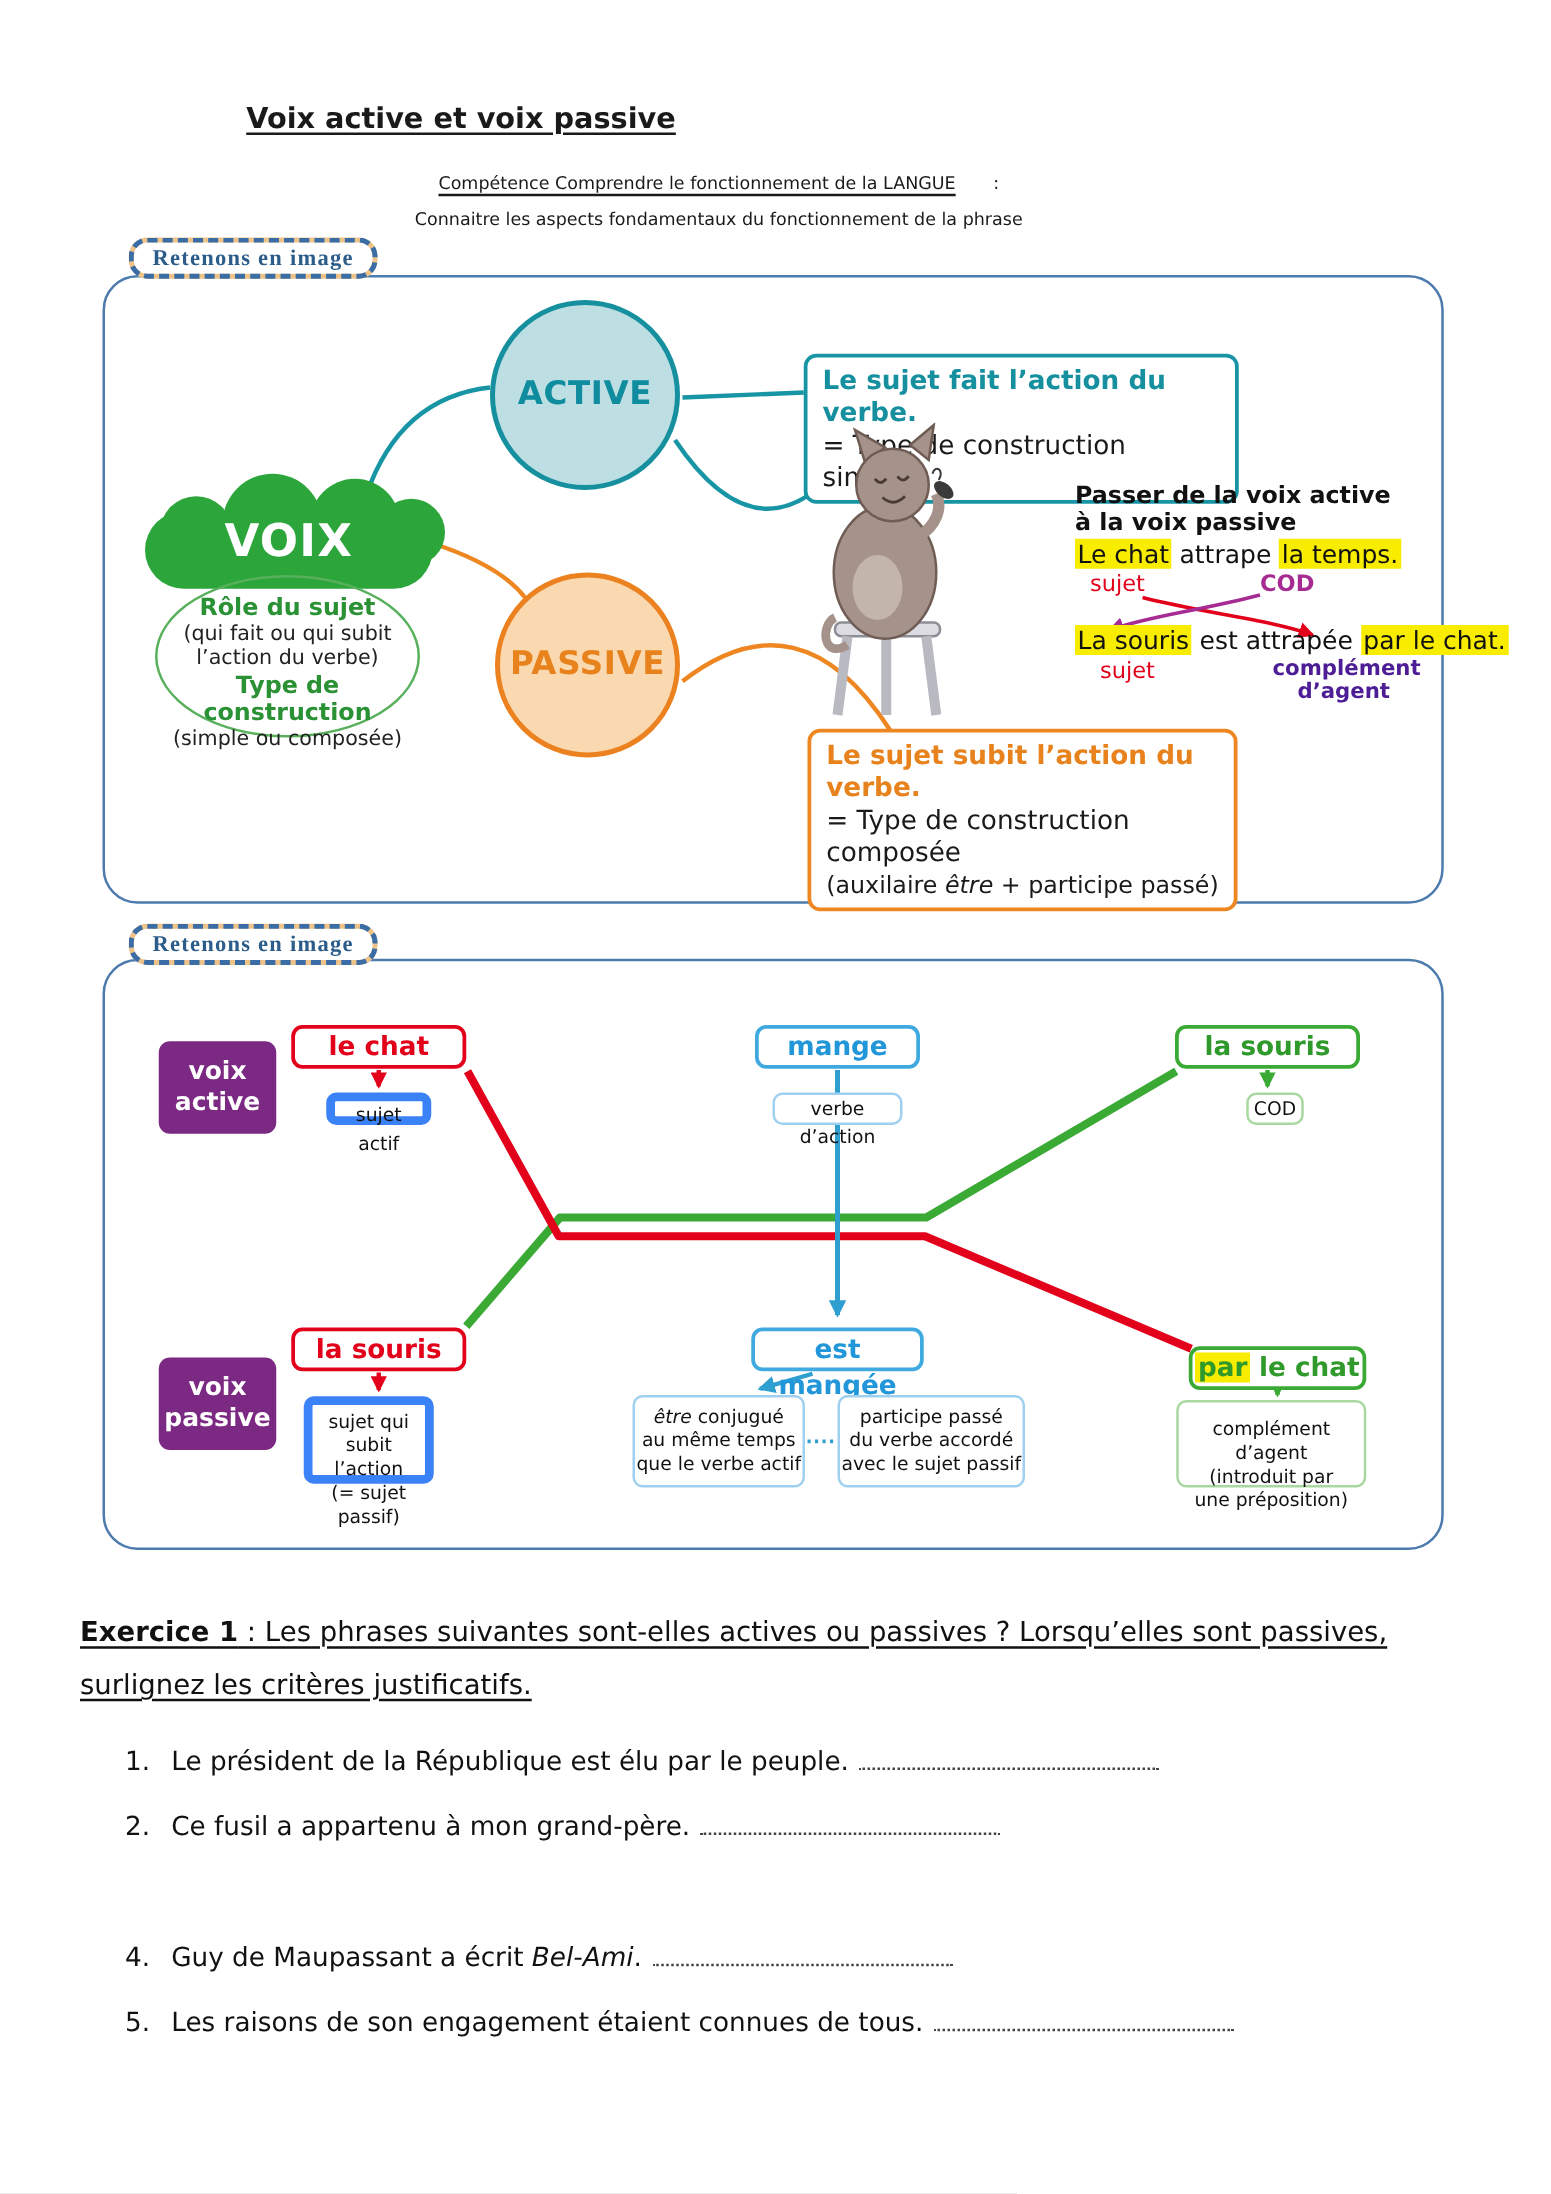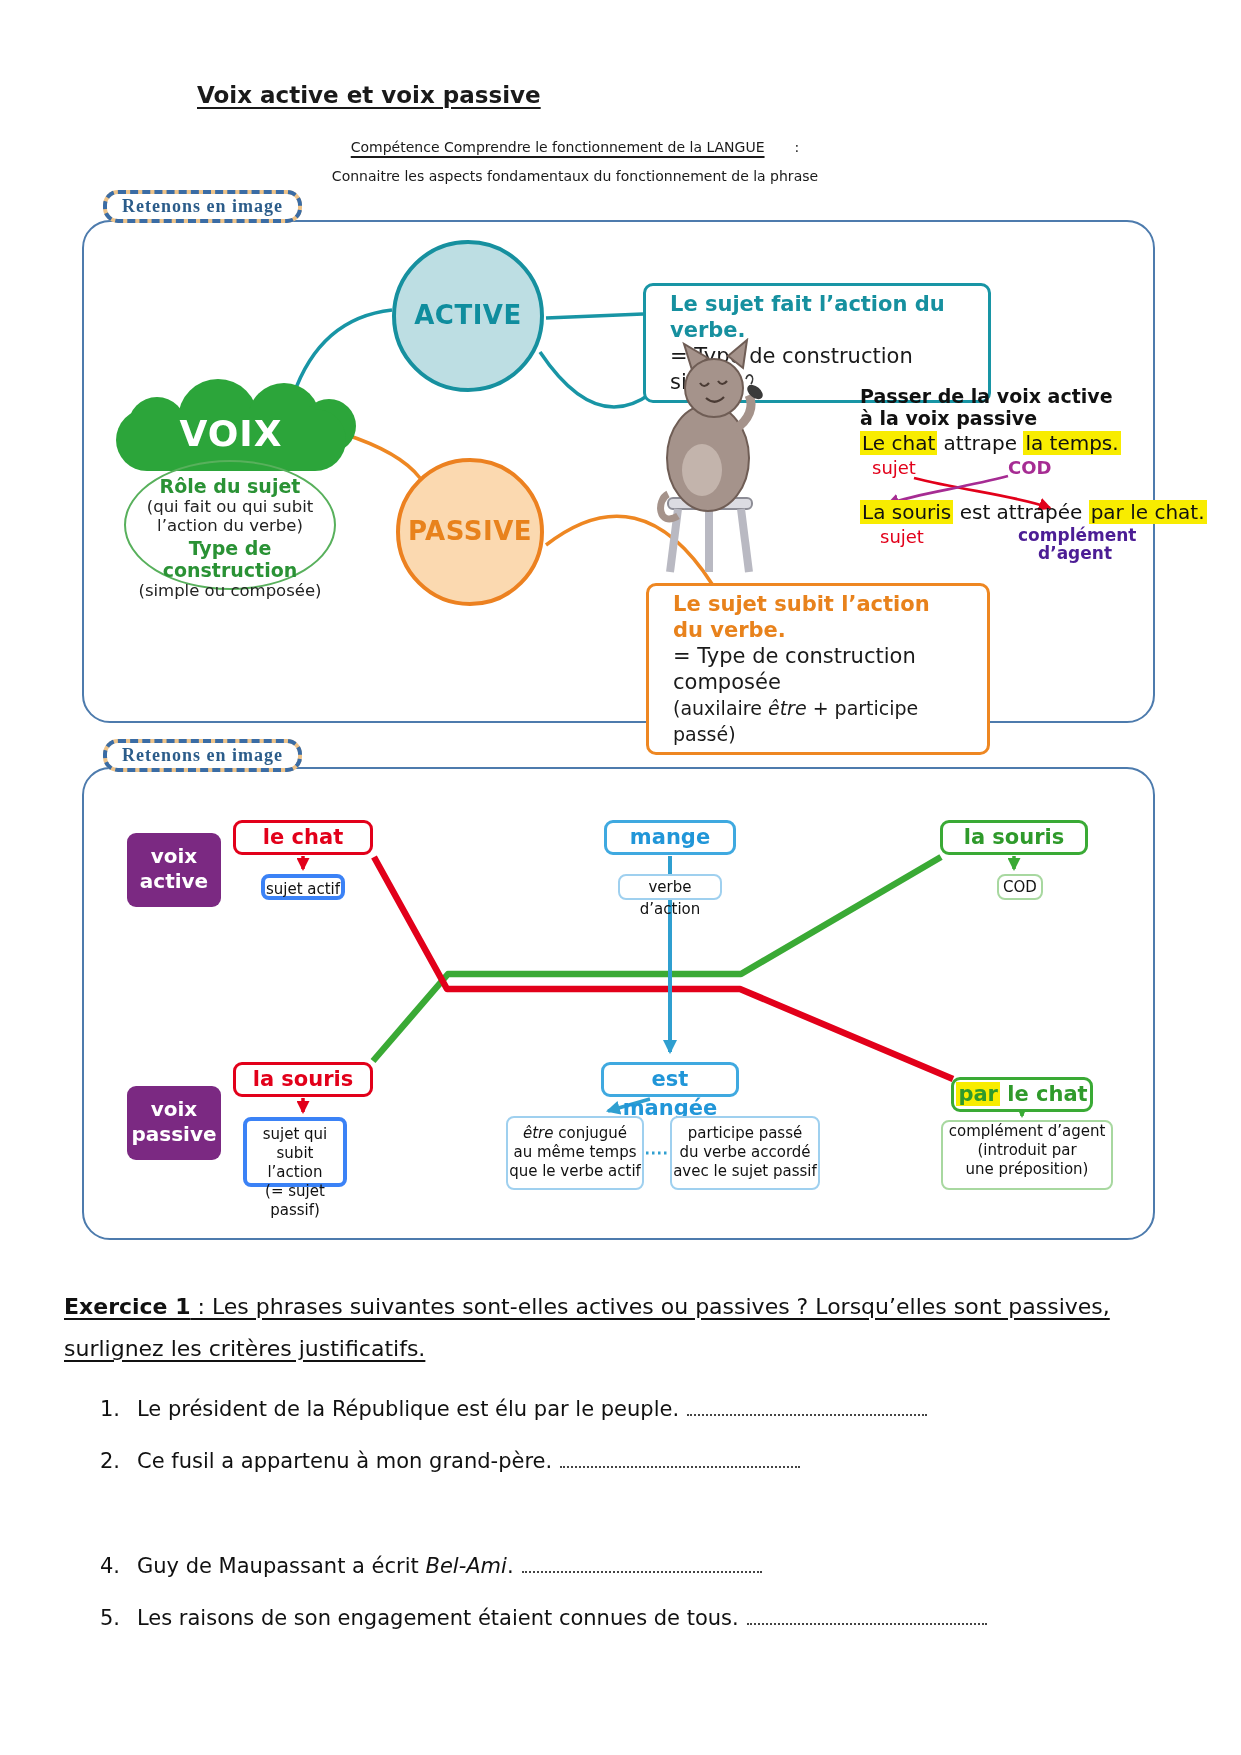--- a/index.html
+++ b/index.html
@@ -22,37 +22,37 @@
                  color:#0f8d9e;line-height:142px}
   .circle.passive{width:148px;height:148px;background:#fbd9b0;border:4.5px solid #ec8120;
                   color:#e8821c;line-height:138px}
   .cloudpart{position:absolute;background:#2ca53a;border-radius:50%}
   .cloudbase{position:absolute;background:#2ca53a;border-radius:40px}
   .cloudtext{position:absolute;width:100%;text-align:center;color:#fff;font-weight:bold;
              font-size:36px;letter-spacing:1px}
   .gellipse{border:2.5px solid #58b05c;border-radius:50%;text-align:center;padding-top:13px}
   .gtitle{color:#2a9235;font-weight:bold;font-size:19px;line-height:22px}
   .gsub{color:#222;font-size:16.5px;line-height:19px}
-  .infobox{border-radius:10px;background:#fff;padding:5px 24px;font-size:21px;line-height:26px}
+  .infobox{border-radius:10px;background:#fff;padding:5px 12px;font-size:21px;line-height:26px}
   .infobox.teal{border:3px solid #1895a5}
   .infobox.orange{border:3px solid #ee8722}
   .tealtxt{color:#16909f;font-weight:bold}
   .orangetxt{color:#e8821c;font-weight:bold}
   .tr-line{font-size:19px;font-weight:bold;color:#111;line-height:22px}
   .tr-sent{font-size:20px;color:#111;white-space:nowrap}
   .lbl-red{color:#e2001a;font-weight:normal;font-size:18px}
   .lbl-mag{color:#a62c93;font-weight:bold;font-size:18px}
   .lbl-mag2{color:#4c1d95;font-weight:bold;font-size:17px;line-height:19px}
   .nodebox{border-radius:9px;text-align:center;font-weight:bold;font-size:21px;background:#fff;
            line-height:29px;height:35px}
   .nb-red{border:3px solid #e2001a;color:#e2001a}
   .nb-blue{border:3px solid #3fa9e0;color:#2196d8}
   .nb-green{border:3px solid #3aaa35;color:#2f9a2b}
   .tag{border-radius:8px;background:#fff;text-align:center;font-size:15px;color:#111;line-height:19px}
-  .tag-red{border:4px solid #3b82f6}
+  .tag-red{border:7px solid #3b82f6}
   .tag-blue{border:2.5px solid #9fd0ef}
   .tag-green{border:2px solid #a8d8a0}
   .pv{background:#7b2982;color:#fff;border-radius:9px;text-align:center;font-weight:bold;
       font-size:20px;line-height:25px;padding-top:11px;width:94px;height:74px}
   .ex-head{font-size:22px;line-height:42px;color:#111}
   .ex-item{font-size:21px;color:#111;white-space:nowrap}
   .ex-num{display:inline-block;width:37px}
   .dots{display:inline-block;width:240px;height:14px;border-bottom:2.5px dotted #444;margin-left:8px}
   svg{display:block}
 </style>
@@ -208,21 +208,21 @@
 
   <div class="abs tag tag-red ml" style="left:243px;top:1117px;width:104px;height:70px;padding-top:4px">sujet qui subit
 l’action
 (= sujet passif)</div>
   <div class="abs tag tag-blue ml" style="left:506px;top:1116px;width:138px;height:74px;padding-top:6px"><span class="it">être</span><span> conjugué
 au même temps
 que le verbe actif</span></div>
   <div class="abs tag tag-blue ml" style="left:670px;top:1116px;width:150px;height:74px;padding-top:6px">participe passé
 du verbe accordé
 avec le sujet passif</div>
-  <div class="abs tag tag-green ml" style="left:941px;top:1120px;width:172px;height:70px;padding-top:0">complément d’agent
+  <div class="abs tag tag-green ml" style="left:941px;top:1120px;width:152px;height:70px;padding-top:12px">complément d’agent
 (introduit par
 une préposition)</div>
 
   <div class="abs ex-head u" style="left:64px;top:1286px;width:1118px">
     <span class="b">Exercice 1</span><span> : Les phrases suivantes sont-elles actives ou passives ? Lorsqu’elles sont passives, surlignez les critères justificatifs.</span>
   </div>
 
   <div class="abs ex-item" style="left:100px;top:1397px">
     <span class="ex-num">1.</span><span>Le président de la République est élu par le peuple.</span><span class="it"></span><span></span><span class="dots"></span>
   </div>

